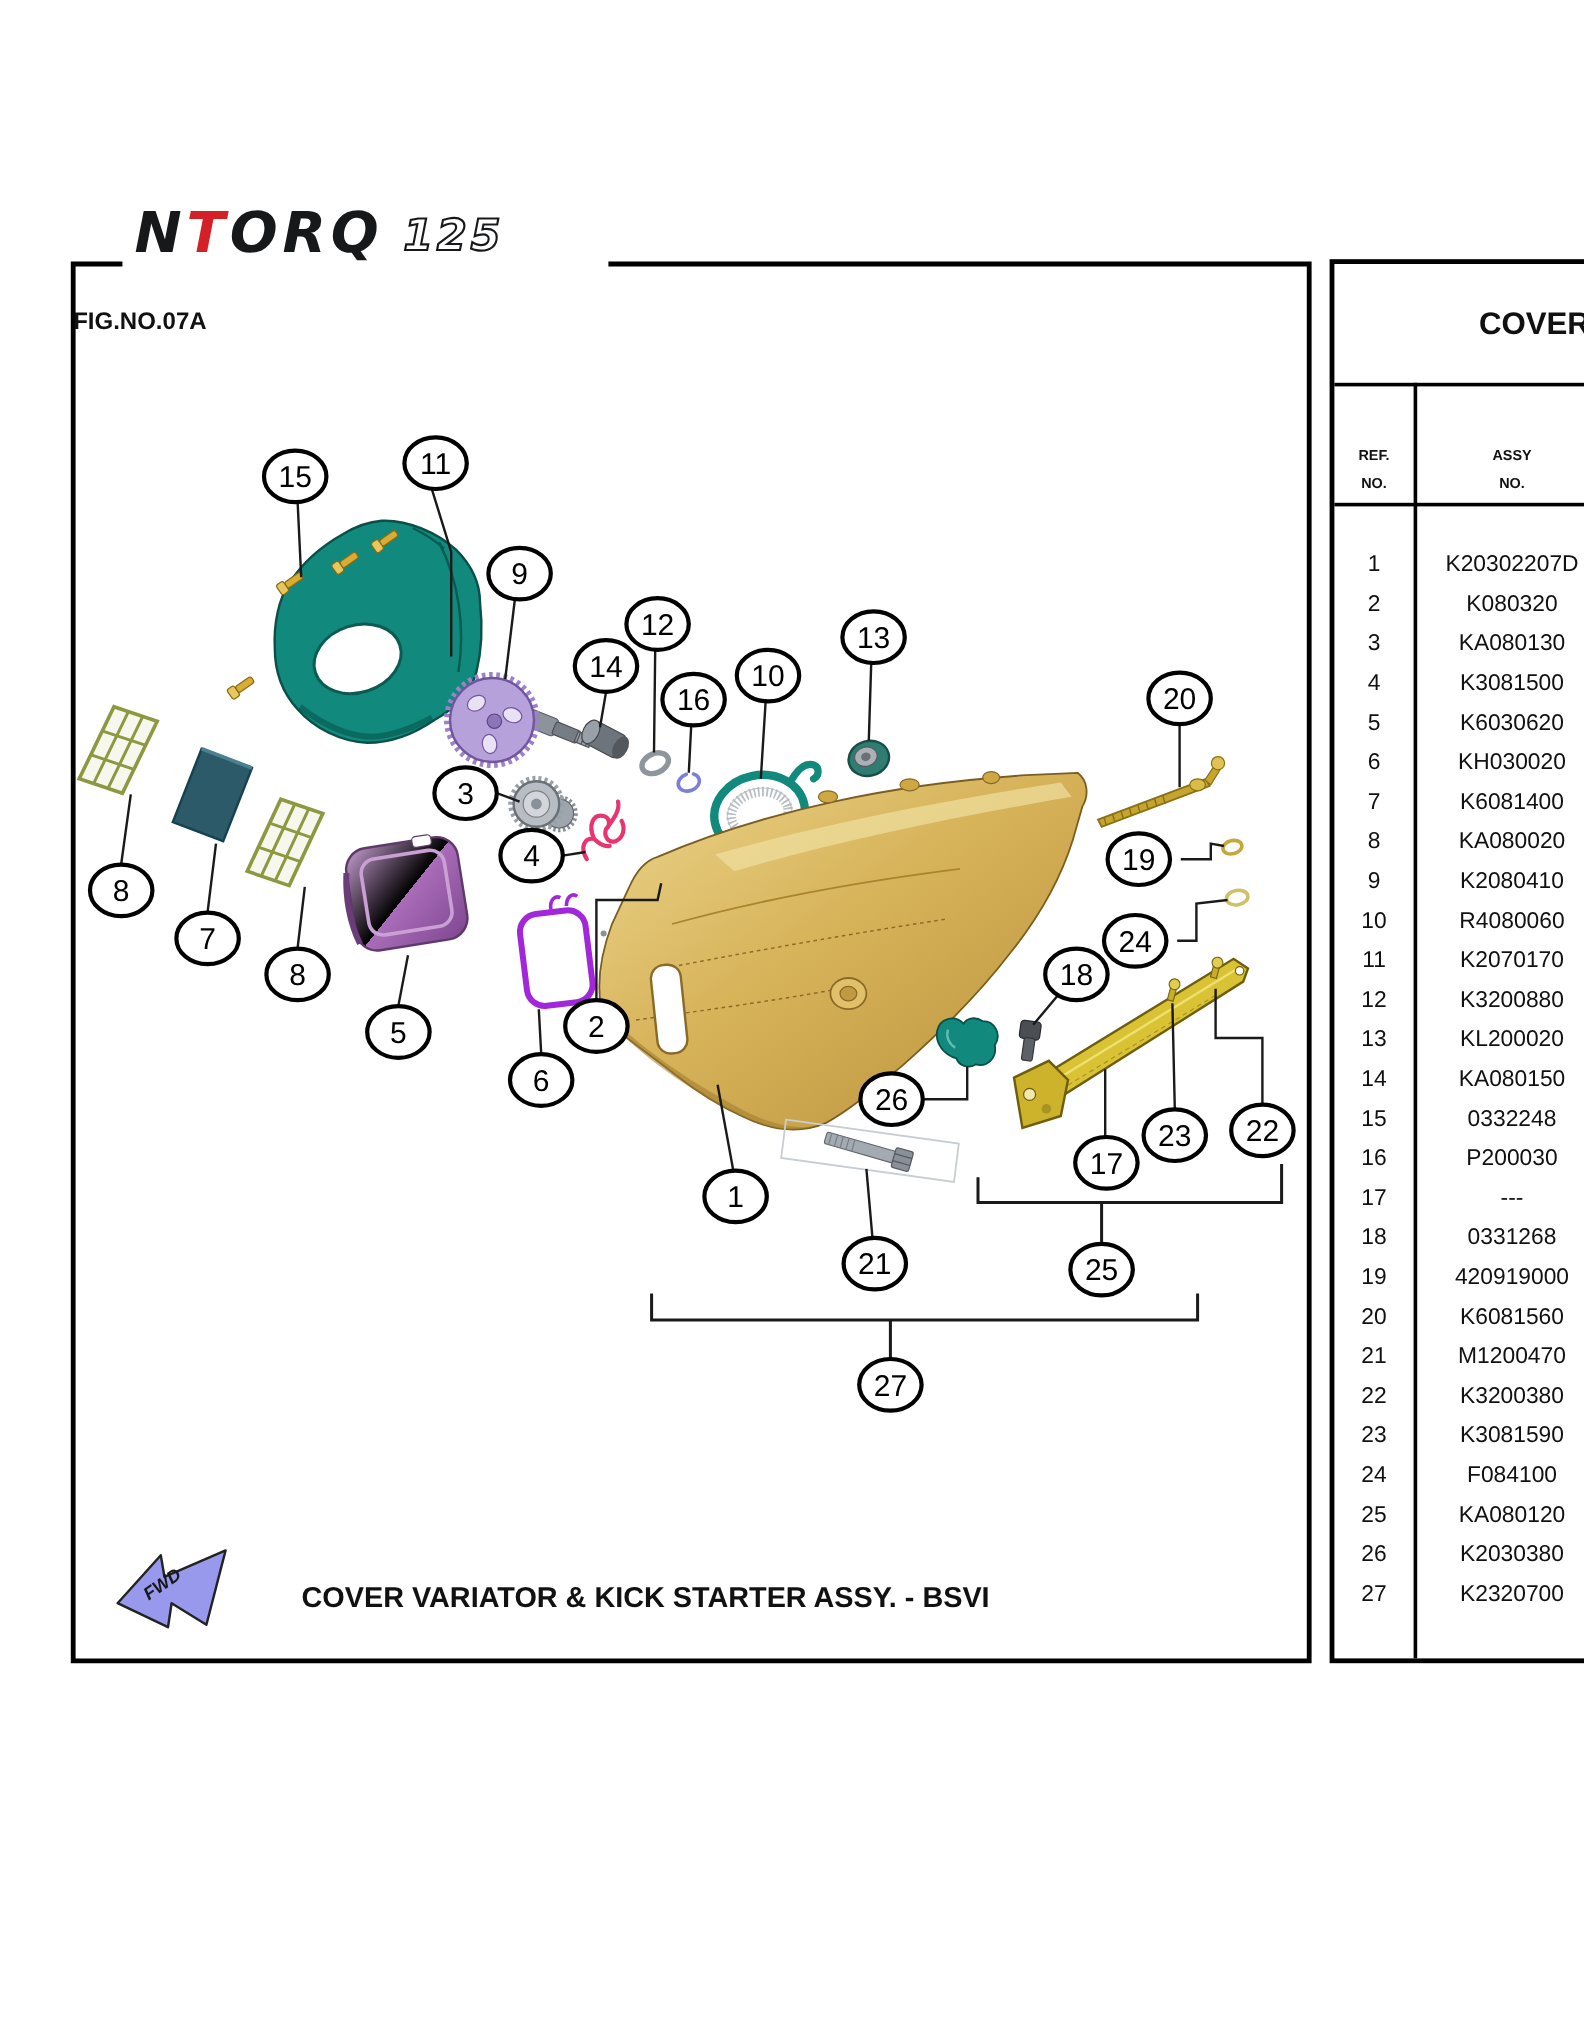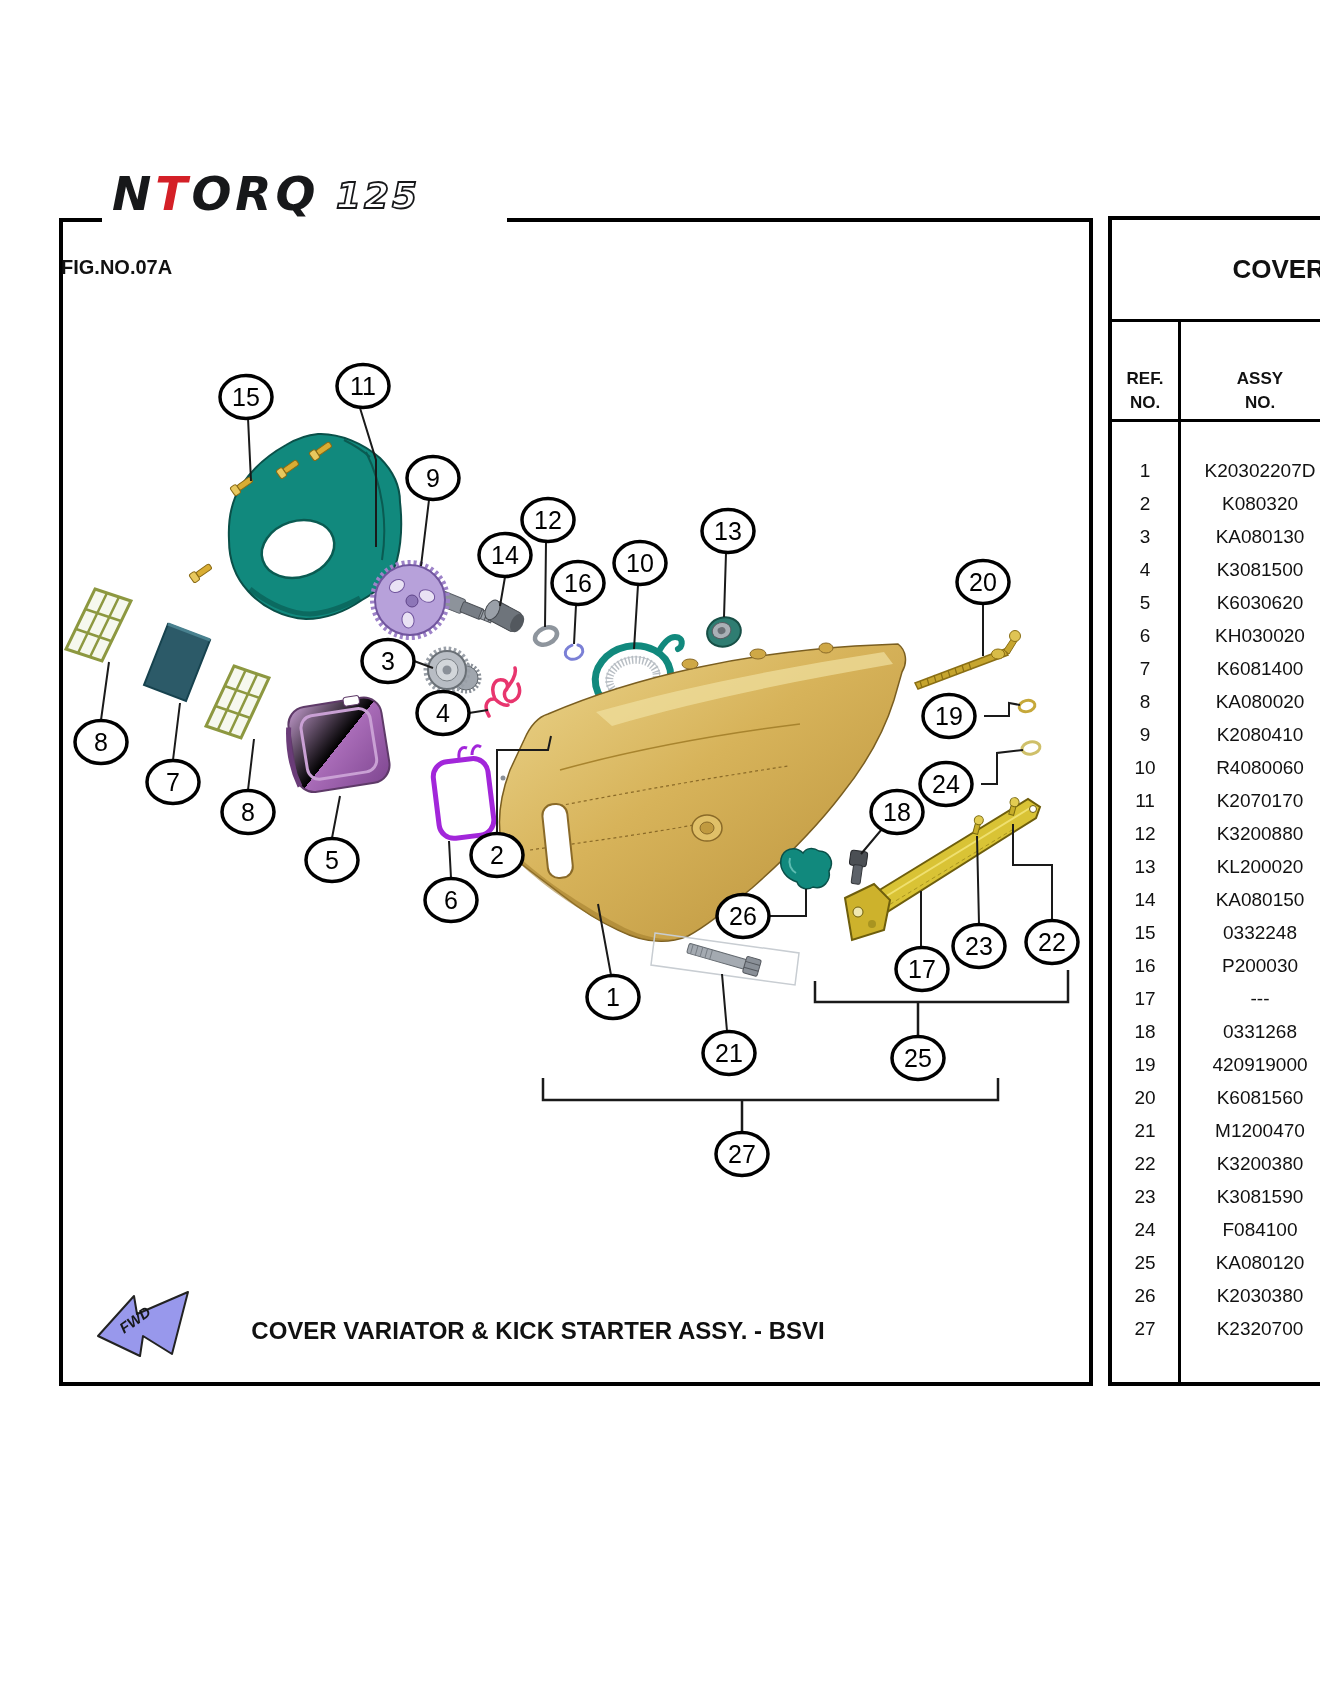--- a/index.html
+++ b/index.html
@@ -22,21 +22,21 @@
   
   #ptable{position:absolute;left:1108px;top:216px;width:870px;height:1170px;
           border:4px solid #000;box-sizing:border-box;background:#fff;}
   #ptable .tbl-title{position:absolute;left:0;right:0;top:0;height:99px;display:flex;
           align-items:center;justify-content:center;font-weight:bold;font-size:26px;white-space:nowrap;}
   #ptable .hline1{position:absolute;left:0;right:0;top:99px;height:3px;background:#000;}
   #ptable .hline2{position:absolute;left:0;right:0;top:199px;height:3px;background:#000;}
   #ptable .vline1{position:absolute;left:66px;top:99px;bottom:0;width:3px;background:#000;}
   #ptable .col-head{position:absolute;top:102px;height:93px;display:flex;flex-direction:column;
           justify-content:flex-end;align-items:center;padding-bottom:0;font-weight:bold;
-          font-size:17px;line-height:24px;}
+          font-size:12px;line-height:24px;}
   #ptable .col-head.ref{left:0;width:66px;}
   #ptable .col-head.part{left:69px;width:158px;}
   #table-rows{position:absolute;left:0;top:202px;width:230px;padding-top:32px;}
   .trow{display:flex;height:33px;line-height:33px;font-size:19px;}
   .tcell{flex:none;text-align:center;}
   .tcell.ref{width:66px;}
   .tcell.part{width:158px;margin-left:3px;}
 </style>
 </head>
 <body>

